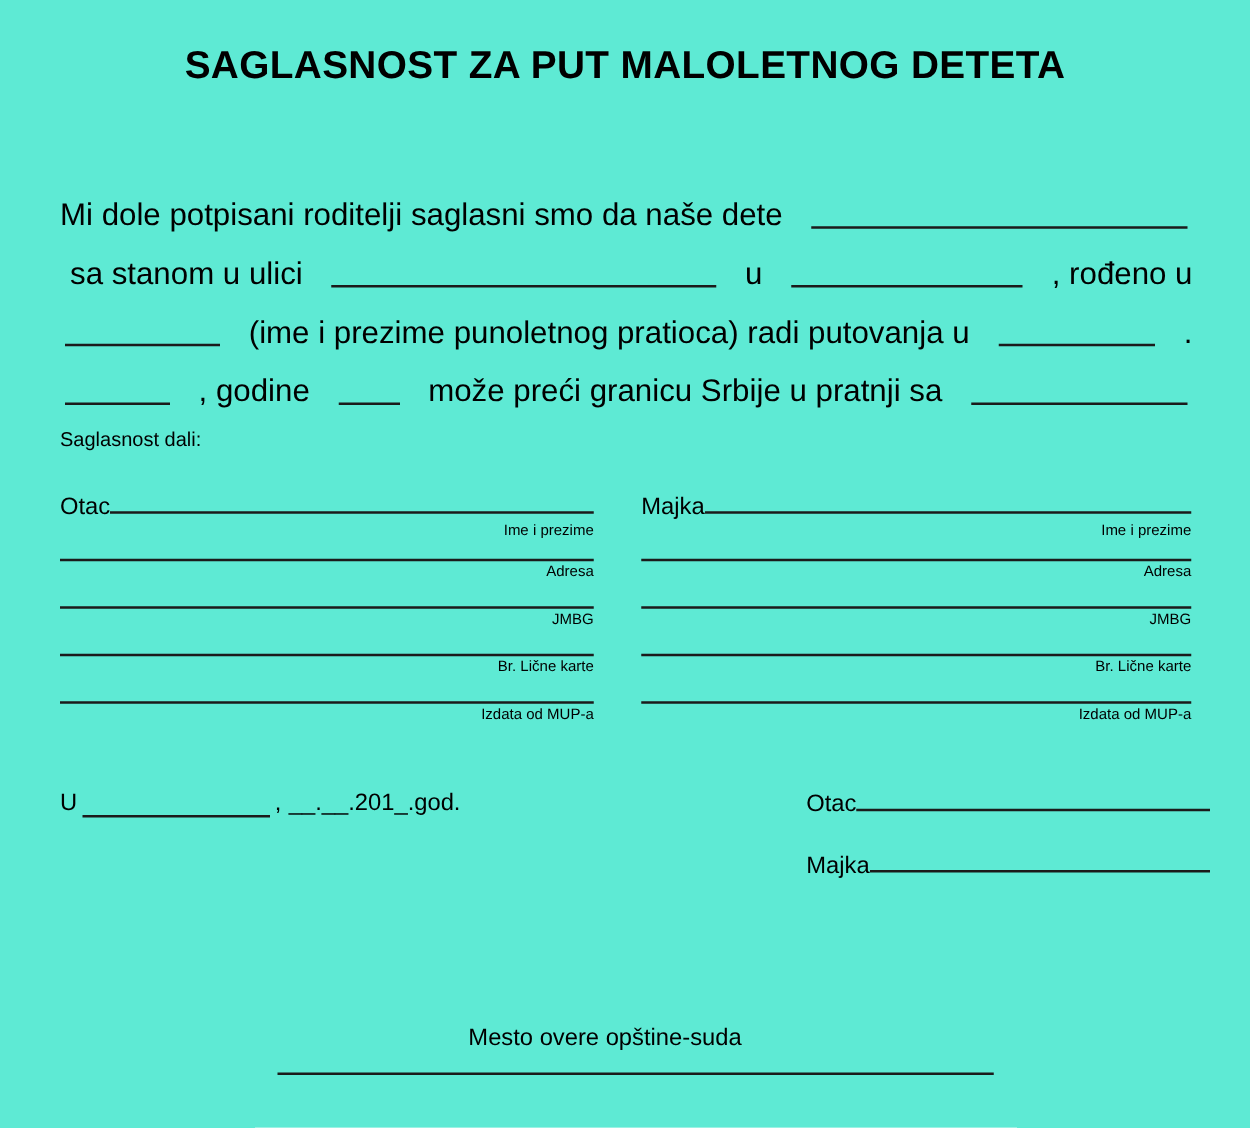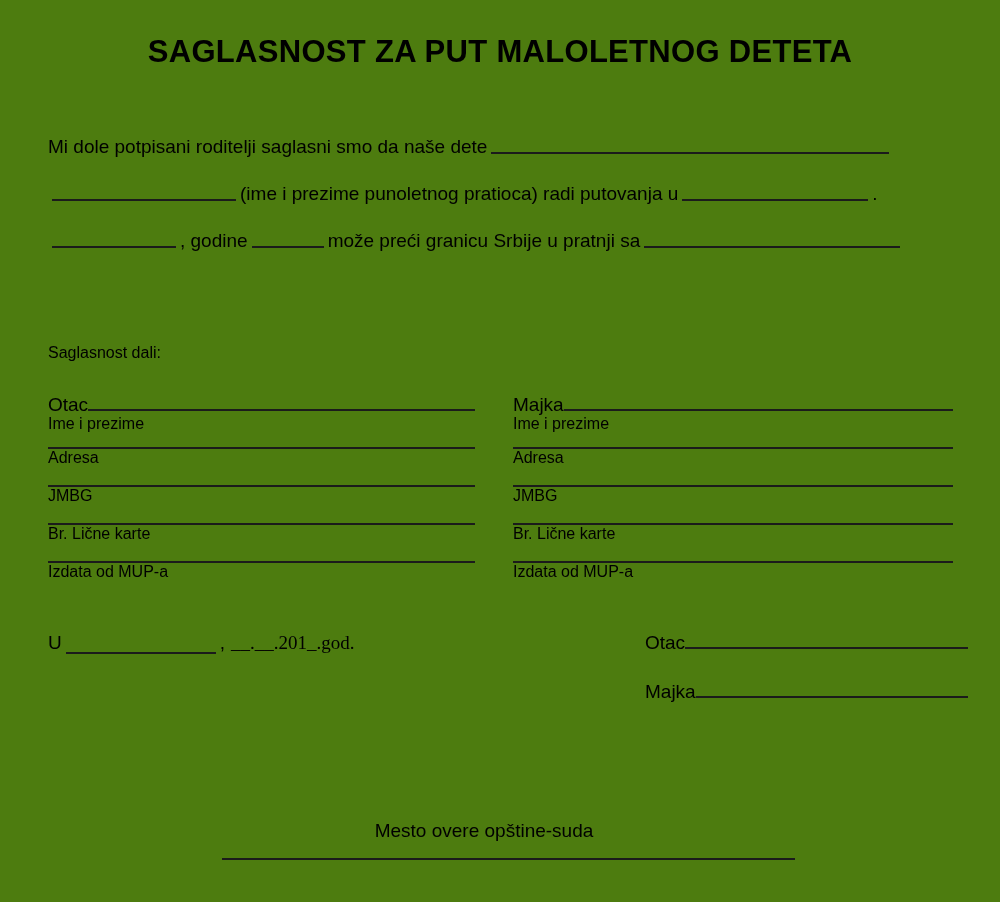--- a/index.html
+++ b/index.html
@@ -13,21 +13,21 @@
     position: relative;
     font-family: "Liberation Sans", sans-serif;
     color: #000000;
     overflow: hidden;
   }
 
   .page {
     position: relative;
     width: 1000px;
     height: 902px;
-    background: #4d7c0f;
+    background: #5eead4;
   }
 
   
   .doc-title {
     position: absolute;
     top: 34px;
     left: 0;
     width: 1000px;
     text-align: center;
     font-size: 31px;
@@ -38,23 +38,25 @@
 
   
   .body-block {
     position: absolute;
     left: 48px;
     top: 136px;
     width: 906px;
   }
   .body-line {
     height: 47px;
-    font-size: 19px;
+    font-size: 25px;
     white-space: nowrap;
     display: flex;
+    align-items: flex-end;
+    gap: 19px;
   }
   .body-line .txt { line-height: 22px; }
   .blank {
     display: inline-block;
     border-bottom: 2px solid #1b1b1b;
     height: 16px;
     margin: 0 4px;
   }
 
   
@@ -105,22 +107,22 @@
     border-bottom: 2px solid #1b1b1b;
     height: 17px;
   }
   .sig-rule-full {
     width: 100%;
     border-bottom: 2px solid #1b1b1b;
     height: 17px;
   }
   .sig-caption {
     width: 100%;
-    text-align: left;
-    font-size: 16px;
+    text-align: right;
+    font-size: 12px;
     line-height: 13px;
     padding-top: 2px;
     white-space: nowrap;
   }
 
   
   .date-line {
     position: absolute;
     left: 48px;
     top: 632px;
@@ -180,20 +182,27 @@
 
   <div class="doc-title">SAGLASNOST ZA PUT MALOLETNOG DETETA</div>
 
   <div class="body-block">
 
     <div class="body-line">
       <span class="txt">Mi dole potpisani roditelji saglasni smo da naše dete</span>
       <span class="blank b-child"></span>
     </div>
 
+    <div class="body-line indent-1">
+      <span class="txt">sa stanom u ulici</span>
+      <span class="blank b-street"></span>
+      <span class="txt">u</span>
+      <span class="blank b-city"></span>
+      <span class="txt">, rođeno u</span>
+    </div>
 
     <div class="body-line">
       <span class="blank b-name2"></span>
       <span class="txt">(ime i prezime punoletnog pratioca) radi putovanja u</span>
       <span class="blank b-dest"></span>
       <span class="txt">.</span>
     </div>
 
     <div class="body-line">
       <span class="blank b-born"></span>
@@ -268,21 +277,21 @@
       <div class="sig-rule-full"></div>
       <div class="sig-caption">Izdata od MUP-a</div>
     </div>
 
   </div>
 
   <div class="date-line">
     <span class="txt">U</span>
     <span class="blank b-place"></span>
     <span class="txt">,</span>
-    <span class="txt" style="padding-left:6px;font-family:Liberation Serif, serif;">__.__.201_.god.</span>
+    <span class="txt" style="padding-left:6px;">__.__.201_.god.</span>
   </div>
 
   <div class="bottom-sigs">
     <div class="bottom-sig-row">
       <span class="role">Otac</span>
       <span class="rule"></span>
     </div>
     <div class="bottom-sig-row">
       <span class="role">Majka</span>
       <span class="rule"></span>

